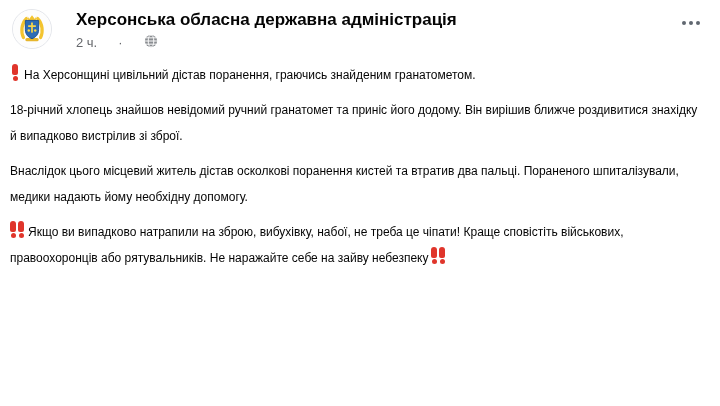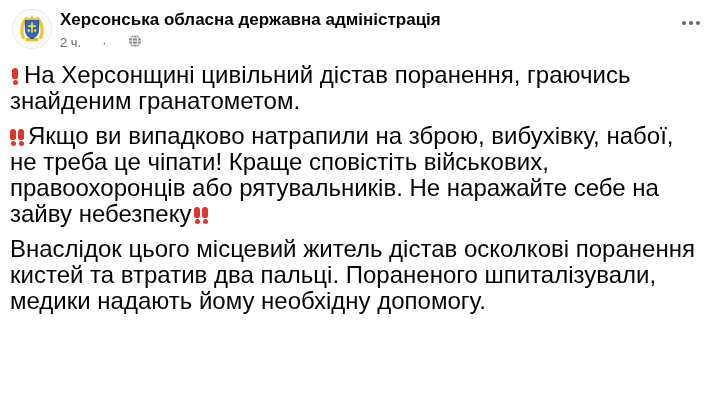--- a/index.html
+++ b/index.html
@@ -17,40 +17,40 @@
   }
   .fb-post{width:720px;height:406px;background:var(--bg);}
 
   
   .post-header{display:flex;align-items:flex-start;padding:9px 16px 4px 12px;}
   .avatar{
     width:40px;height:40px;border-radius:50%;overflow:hidden;flex:0 0 40px;
     border:1px solid #e4e6eb;background:#fff;cursor:pointer;
   }
   .avatar svg{display:block;}
-  .header-text{margin-left:8px;flex:1 1 auto;min-width:0;}
+  .header-text{margin-left:24px;flex:1 1 auto;min-width:0;}
   .page-name{
     font-size:17px;font-weight:700;color:var(--text-primary);
     line-height:21px;cursor:pointer;
   }
   .post-meta{
     display:flex;align-items:center;gap:21px;margin-top:3px;
     font-size:13px;color:var(--text-secondary);line-height:16px;
   }
   .globe{display:inline-block;margin-top:1px;}
   .more-btn{
     flex:0 0 auto;display:flex;gap:3px;align-items:center;
     padding:10px 4px;margin-top:2px;border-radius:50%;cursor:pointer;
   }
   .more-btn .dot{width:4px;height:4px;border-radius:50%;background:#606770;display:block;}
 
   
   .post-body{
     padding:6px 17px 0 10px;
-    font-size:24px;line-height:26px;color:var(--text-primary);
+    font-size:12px;line-height:26px;color:var(--text-primary);
     letter-spacing:0;
   }
   .post-body p{margin:0 0 9px 0;}
   .post-body p:last-child{margin-bottom:0;}
 
   
   .excl{display:inline-flex;gap:2px;vertical-align:-2px;line-height:0;}
   .excl.lead-single{margin:0 6px 0 2px;}
   .excl.lead-double{margin:0 4px 0 0;}
   .excl.trail-double{margin:0 0 0 3px;}
@@ -118,25 +118,26 @@
     </div>
   </div>
 
   <div class="post-body">
 
     <p><span class="excl lead-single">
           <i></i>
         </span><span>На Херсонщині цивільний дістав поранення, граючись знайденим гранатометом.</span></p>
 
 
+    <p><span>18-річний хлопець знайшов невідомий ручний гранатомет та приніс його додому. Він вирішив ближче роздивитися знахідку й випадково вистрілив зі зброї.</span></p>
+
+    <p><span>Внаслідок цього місцевий житель дістав осколкові поранення кистей та втратив два пальці. Пораненого шпиталізували, медики надають йому необхідну допомогу.</span></p>
 
     <p><span class="excl lead-double">
           <i></i>
           <i></i>
         </span><span>Якщо ви випадково натрапили на зброю, вибухівку, набої, не треба це чіпати! Краще сповістіть військових, правоохоронців або рятувальників. Не наражайте себе на зайву небезпеку</span><span class="excl trail-double">
           <i></i>
           <i></i>
         </span></p>
 
-    <p><span>Внаслідок цього місцевий житель дістав осколкові поранення кистей та втратив два пальці. Пораненого шпиталізували, медики надають йому необхідну допомогу.</span></p>
-
   </div>
 </div>
 
 </body></html>

